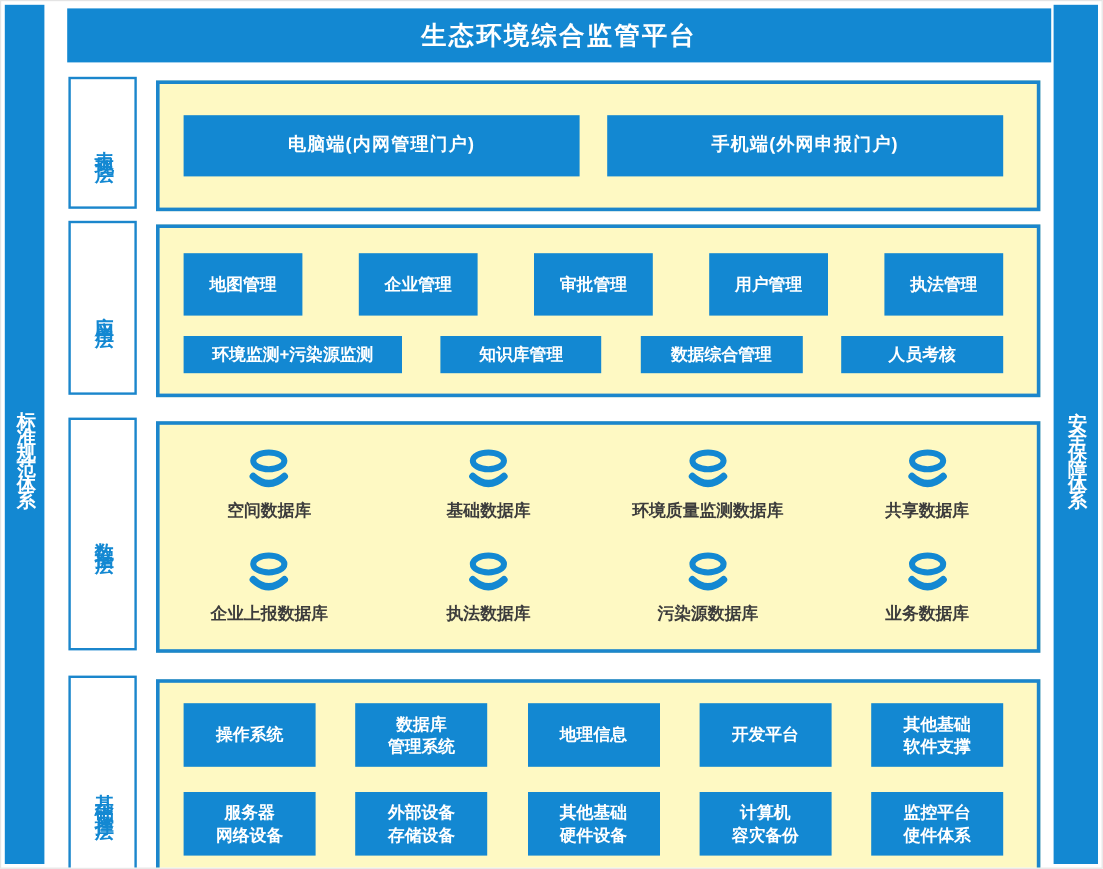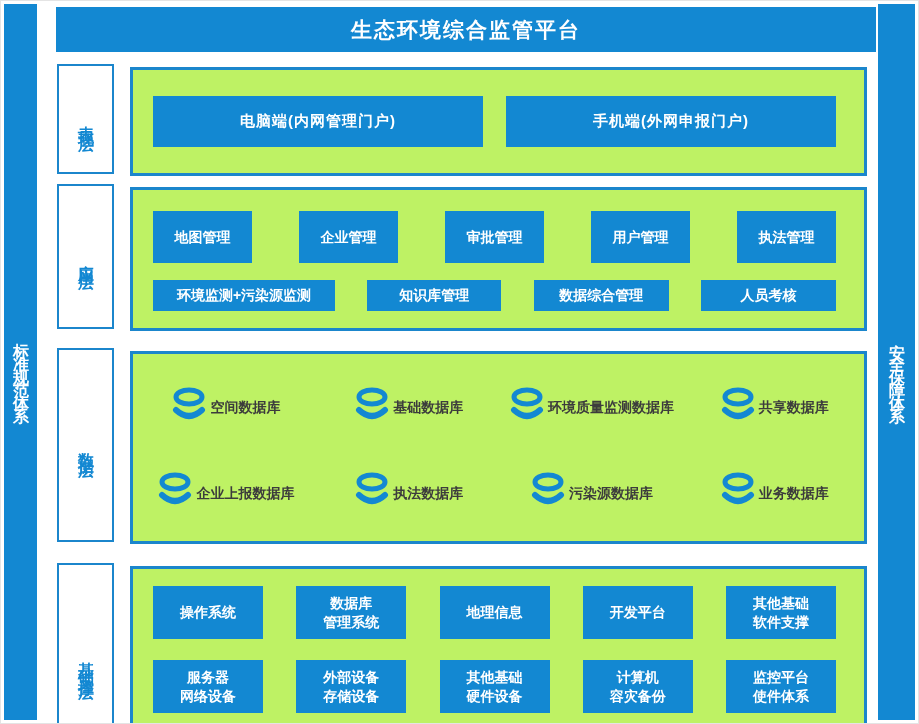--- a/index.html
+++ b/index.html
@@ -32,42 +32,42 @@
   #row-data           { top:350px; height:193px; }
   #row-infrastructure { top:565px; height:195px; }
 
   .layer-label { position:absolute; left:0; top:-3px; bottom:2px; width:57px;
                  background:#fff; border:2px solid var(--blue-border);
                  display:flex; align-items:center; justify-content:center; }
   .layer-label .vtext { color:var(--blue); font-weight:bold; font-size:16px;
                         letter-spacing:6px; padding-top:6px; }
 
   .layer-panel { position:absolute; left:73px; right:0; top:0; bottom:0;
-                 background:#bef264; border:3px solid var(--blue-border); }
+                 background:#fef9c3; border:3px solid var(--blue-border); }
 
   .btn { background:var(--blue); color:#fff; font-weight:bold; text-align:center;
          display:flex; align-items:center; justify-content:center;
          white-space:pre-line; line-height:1.35; }
 
   
   .pres-panel { display:flex; align-items:center; gap:23px; padding:0 28px 0 20px; }
   .pres-btn { flex:1; height:51px; font-size:15px; letter-spacing:1px; }
 
   
   .app-panel { padding:21px 28px 0 20px; }
   .flex-row { display:flex; justify-content:space-between; }
   .app-btn1 { width:99px; height:52px; font-size:14px; }
   .app-row2 { margin-top:17px; height:31px; }
   .app-btn2 { height:31px; font-size:14px; }
   .app-w1 { width:182px; } .app-w2 { width:134px; } .app-w3 { width:135px; } .app-w4 { width:135px; }
 
   
   .db-grid { display:grid; grid-template-columns:repeat(4,1fr); grid-template-rows:1fr 1fr;
              height:100%; padding:8px 0; }
-  .db-item { display:flex; flex-direction:row; align-items:center; justify-content:center; }
+  .db-item { display:flex; flex-direction:column; align-items:center; justify-content:center; }
   .db-item svg { display:block; }
   .db-label { margin-top:7px; font-size:14px; font-weight:bold; color:var(--dark); }
 
   
   .infra-panel { padding:17px 28px 0 20px; }
   .infra-btn { width:110px; height:53px; font-size:14px; }
   .infra-row2 { margin-top:21px; }
 </style>
 </head>
 <body>

